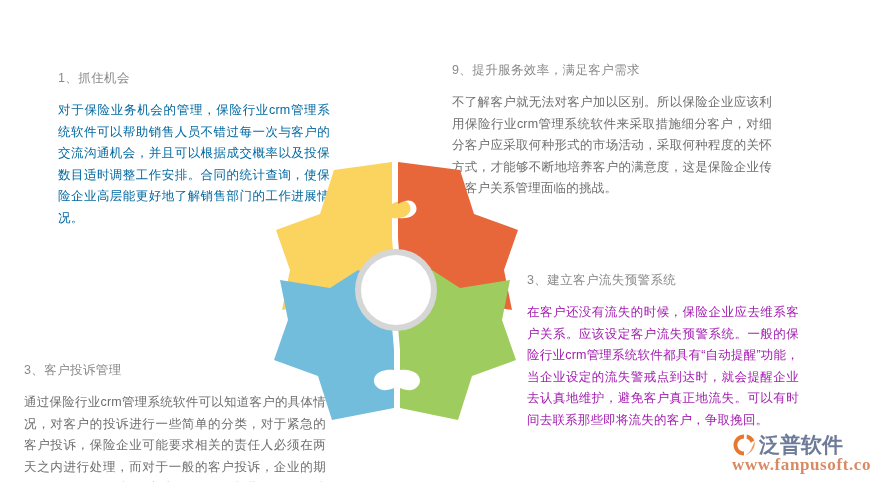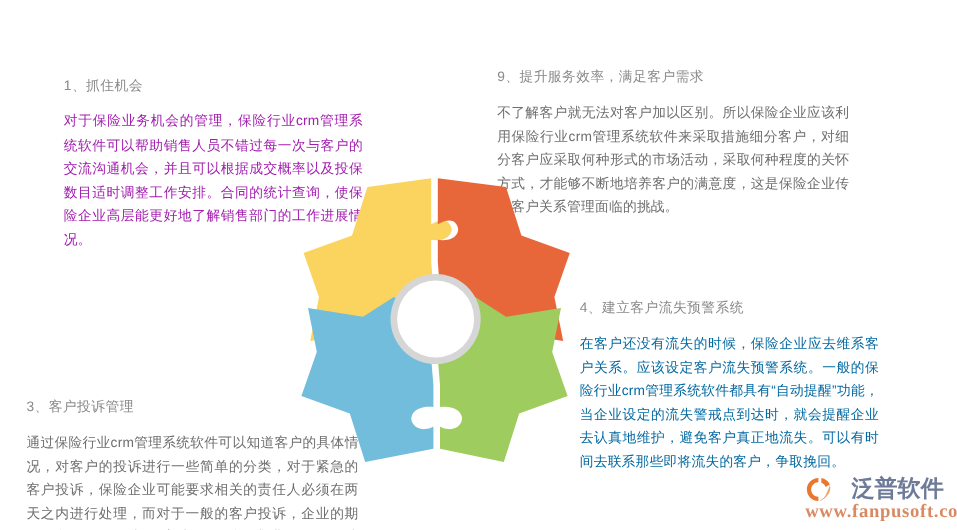--- a/index.html
+++ b/index.html
@@ -72,21 +72,21 @@
   #brand-logo {
     position: absolute;
     left: 732px;
     top: 432px;
     width: 132px;
     height: 44px;
   }
   .logo-row {
     display: flex;
     align-items: center;
-    gap: 18px;
+    gap: 3px;
     height: 25px;
   }
   .logo-mark {
     width: 24px;
     height: 24px;
     flex: 0 0 24px;
   }
   .logo-wordmark {
     color: #6d7b99;
     font-size: 21px;
@@ -107,36 +107,36 @@
     white-space: nowrap;
   }
 </style>
 </head>
 <body style="background: rgb(255, 255, 255);">
 
 <div class="stage">
 
   <div class="block" id="block-1">
     <p class="block-heading" style="color: rgb(138, 138, 138);">1、抓住机会</p>
-    <p class="block-body" style="color: #a21caf;">对于保险业务机会的管理，保险行业crm管理系统软件可以帮助销售人员不错过每一次与客户的交流沟通机会，并且可以根据成交概率以及投保数目适时调整工作安排。合同的统计查询，使保险企业高层能更好地了解销售部门的工作进展情况。</p>
+    <p class="block-body" style="color: #0369a1;">对于保险业务机会的管理，保险行业crm管理系统软件可以帮助销售人员不错过每一次与客户的交流沟通机会，并且可以根据成交概率以及投保数目适时调整工作安排。合同的统计查询，使保险企业高层能更好地了解销售部门的工作进展情况。</p>
   </div>
 
   <div class="block" id="block-2">
     <p class="block-heading" style="color: rgb(138, 138, 138);">9、提升服务效率，满足客户需求</p>
     <p class="block-body" style="color: rgb(110, 110, 110);">不了解客户就无法对客户加以区别。所以保险企业应该利用保险行业crm管理系统软件来采取措施细分客户，对细分客户应采取何种形式的市场活动，采取何种程度的关怀方式，才能够不断地培养客户的满意度，这是保险企业传统客户关系管理面临的挑战。</p>
   </div>
 
   <div class="block" id="block-3">
     <p class="block-heading" style="color: rgb(138, 138, 138);">3、客户投诉管理</p>
     <p class="block-body" style="color: rgb(110, 110, 110);">通过保险行业crm管理系统软件可以知道客户的具体情况，对客户的投诉进行一些简单的分类，对于紧急的客户投诉，保险企业可能要求相关的责任人必须在两天之内进行处理，而对于一般的客户投诉，企业的期限可能是五天，根据客户的投诉要求进行一一的处理，直到其满意为止。</p>
   </div>
 
   <div class="block" id="block-4">
-    <p class="block-heading" style="color: rgb(138, 138, 138);">4、建立客户流失预警系统</p>
-    <p class="block-body" style="color: #0369a1;">在客户还没有流失的时候，保险企业应去维系客户关系。应该设定客户流失预警系统。一般的保险行业crm管理系统软件都具有“自动提醒”功能，当企业设定的流失警戒点到达时，就会提醒企业去认真地维护，避免客户真正地流失。可以有时间去联系那些即将流失的客户，争取挽回。</p>
+    <p class="block-heading" style="color: rgb(138, 138, 138);">3、建立客户流失预警系统</p>
+    <p class="block-body" style="color: #a21caf;">在客户还没有流失的时候，保险企业应去维系客户关系。应该设定客户流失预警系统。一般的保险行业crm管理系统软件都具有“自动提醒”功能，当企业设定的流失警戒点到达时，就会提醒企业去认真地维护，避免客户真正地流失。可以有时间去联系那些即将流失的客户，争取挽回。</p>
   </div>
 
   <div id="puzzle-graphic">
     <svg viewBox="0 0 256 276" width="256" height="276" xmlns="http://www.w3.org/2000/svg">
 
       <path d="M 120 10
                L 120 52
                C 120 52 132 44 137 52
                C 142 60 134 68 120 66
                L 120 86

